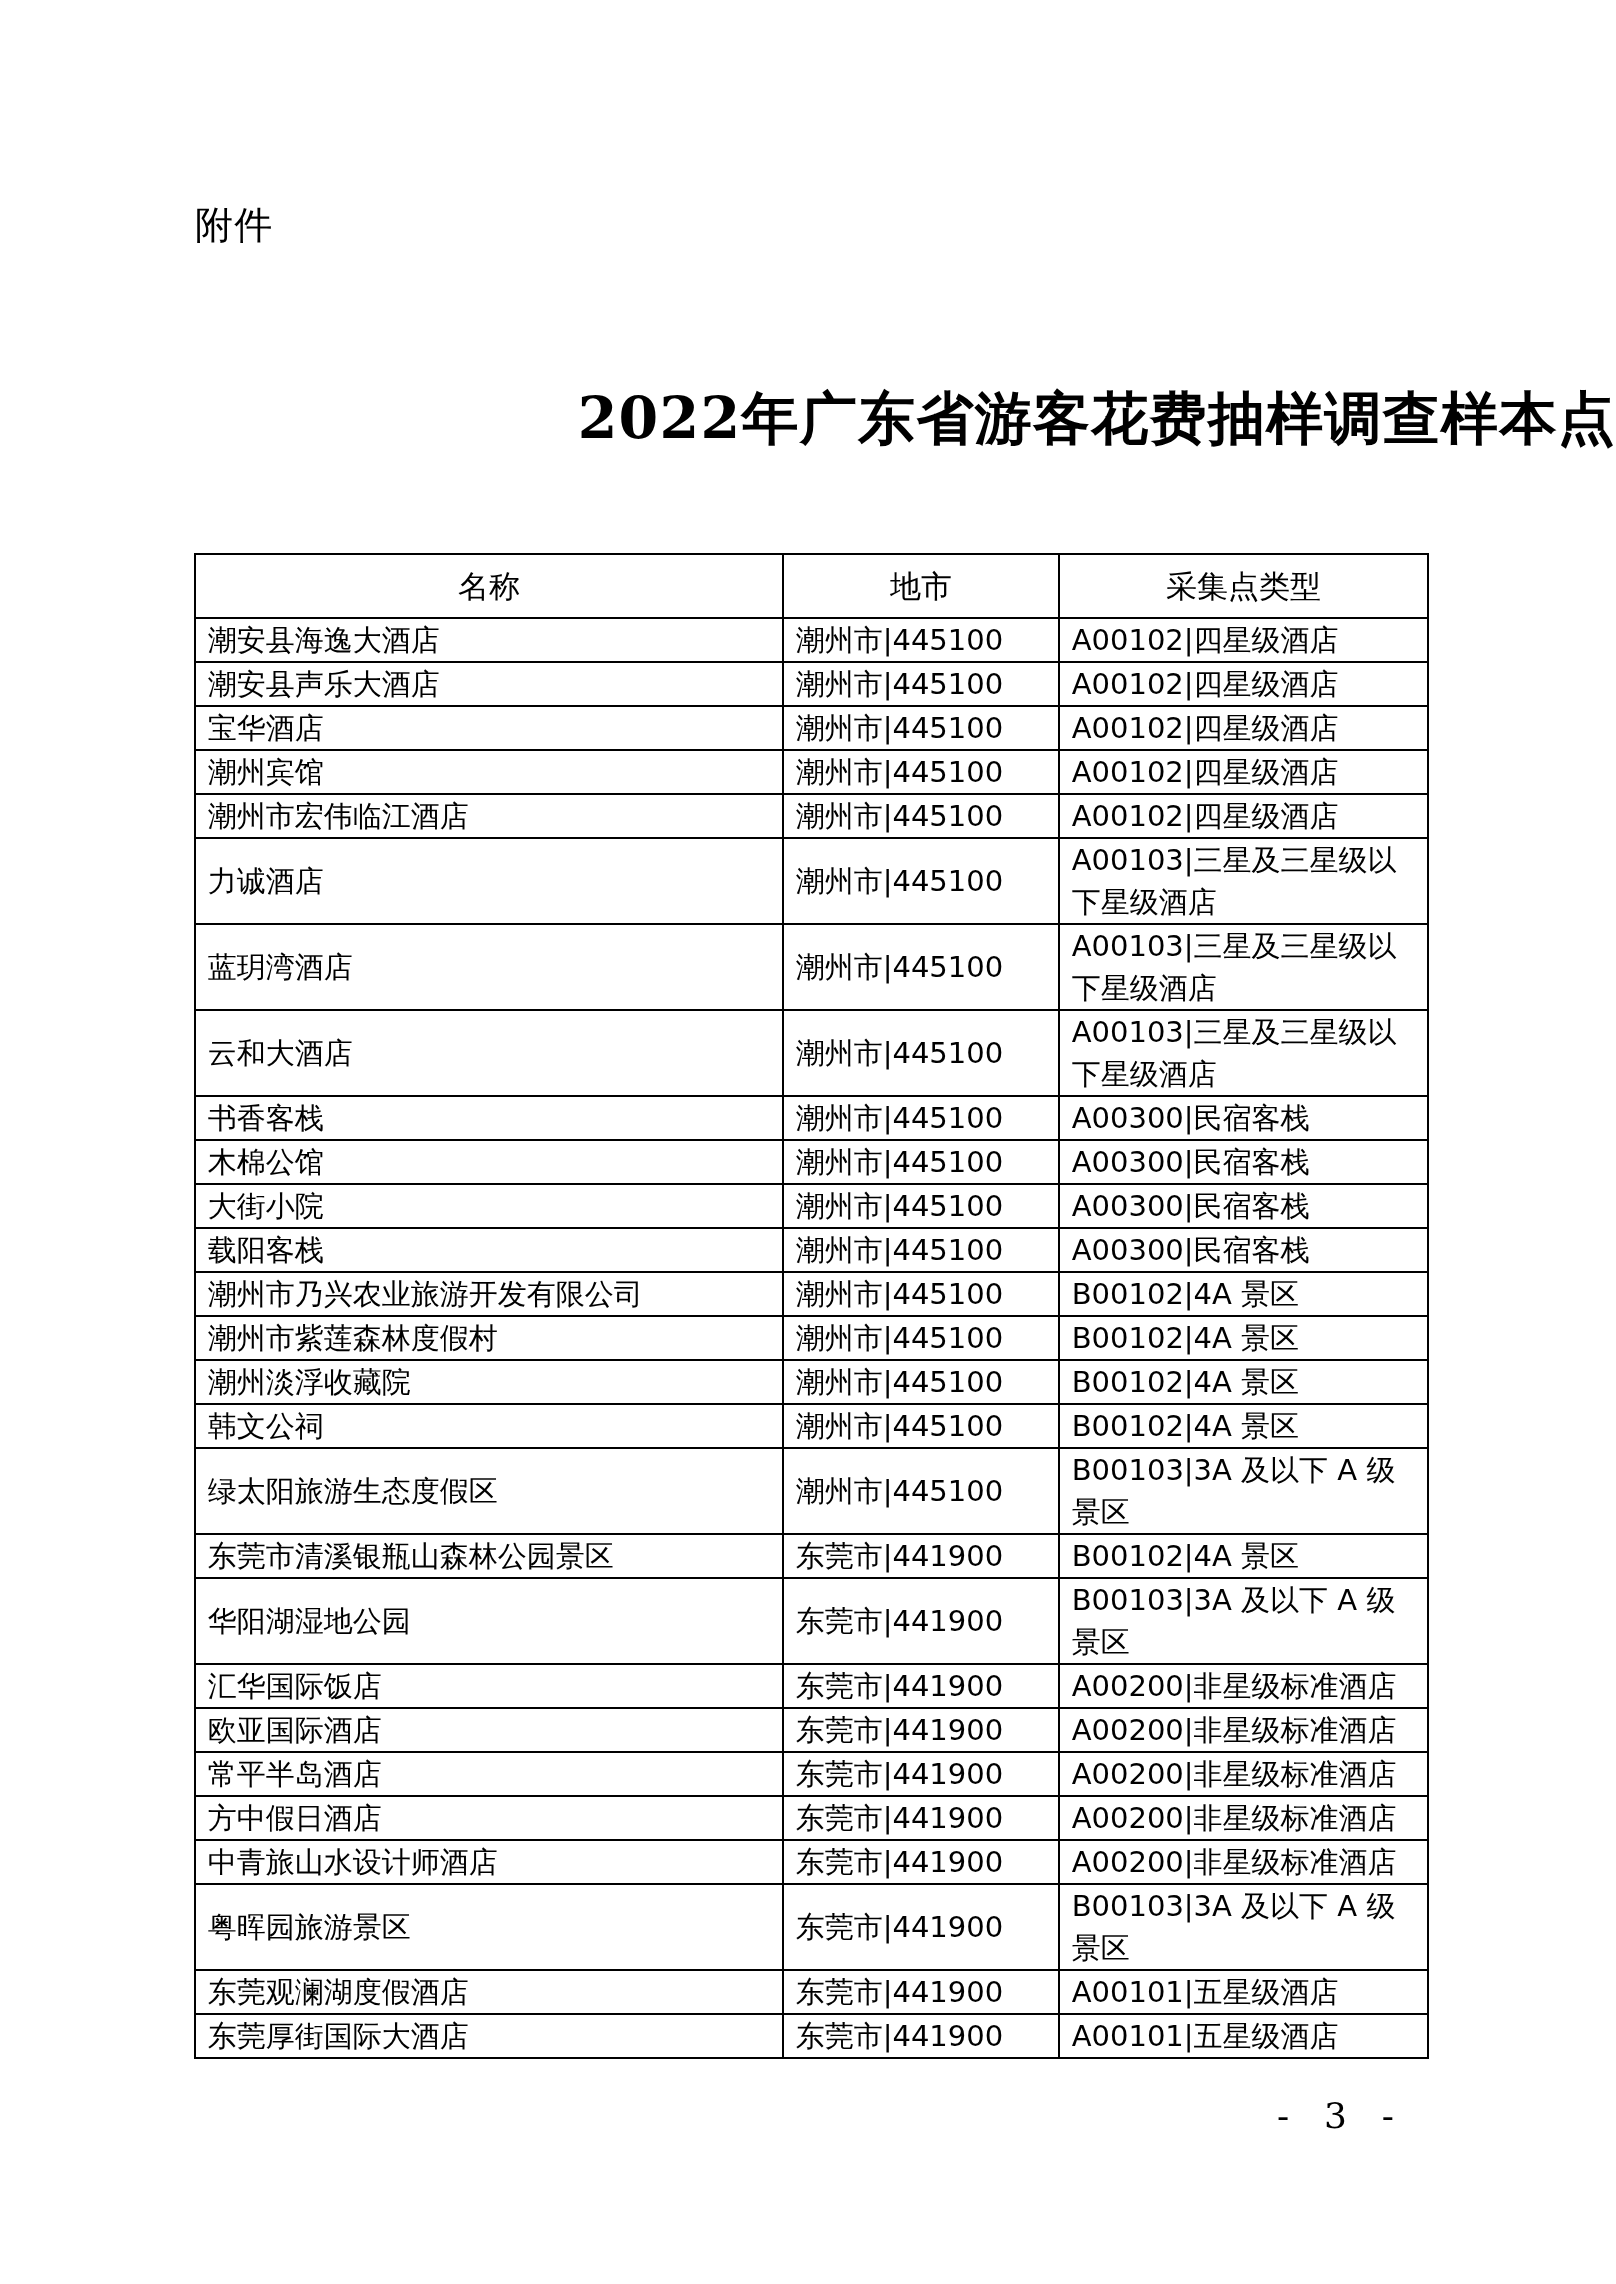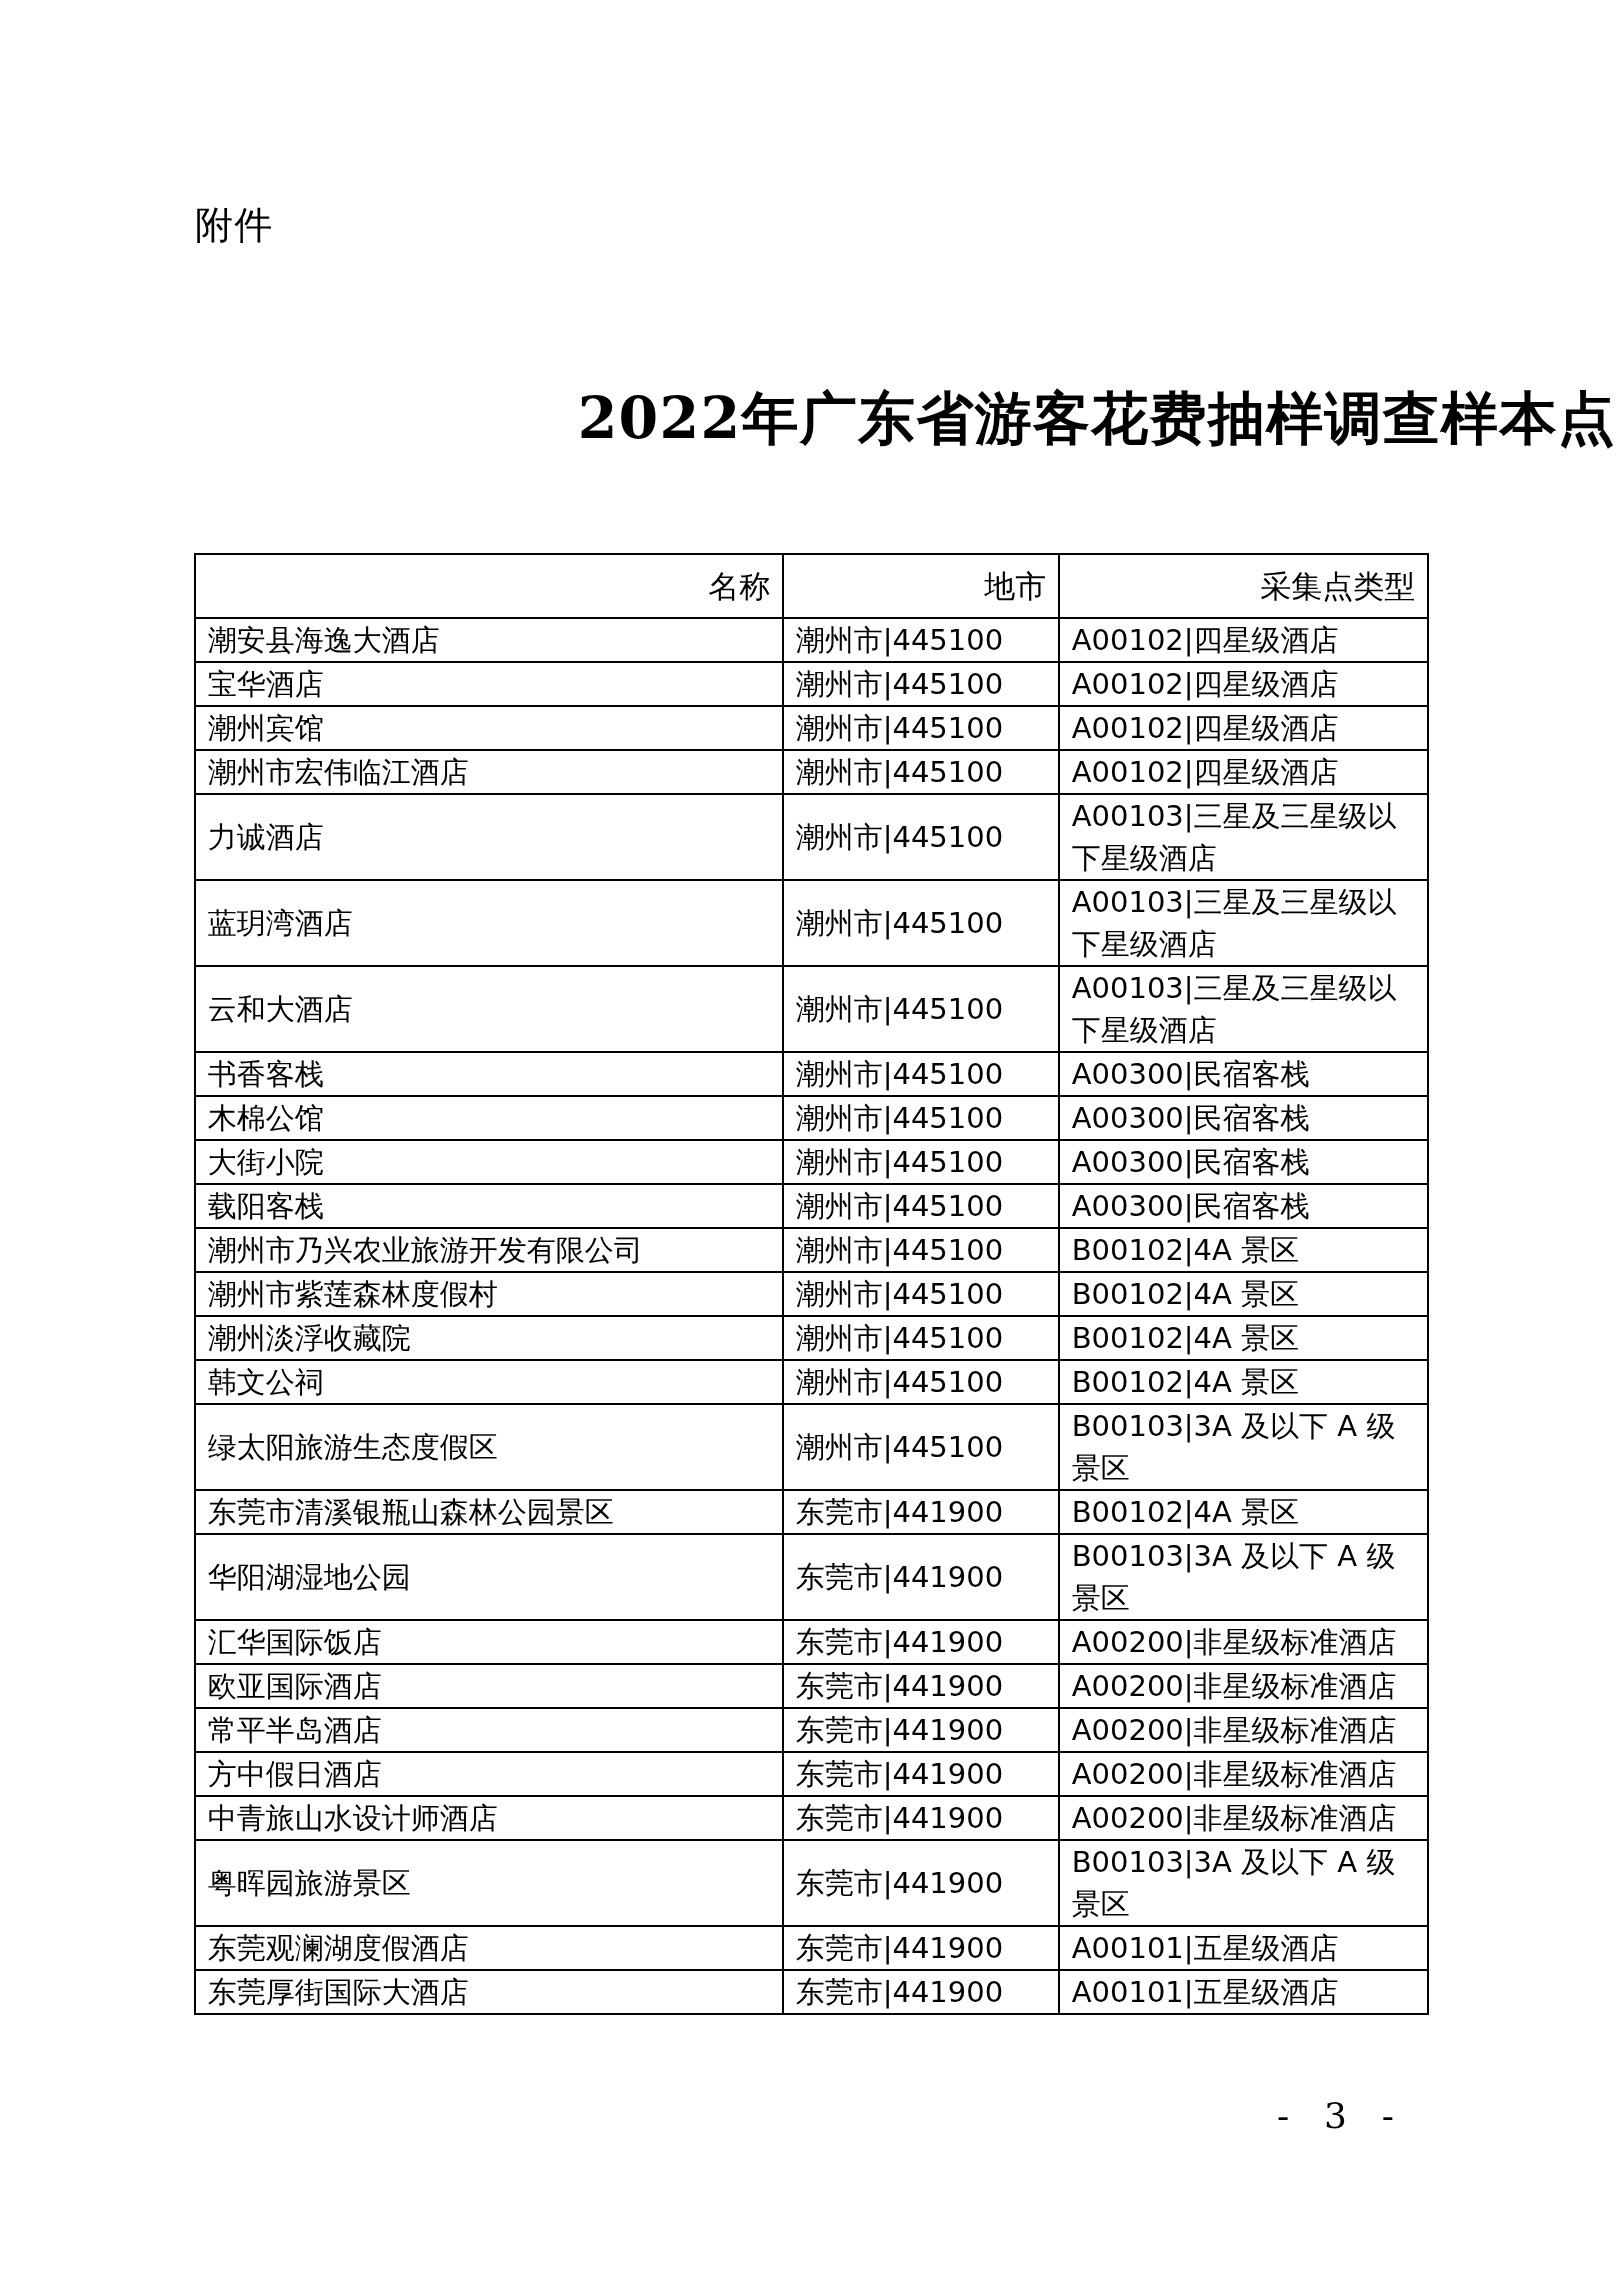--- a/index.html
+++ b/index.html
@@ -28,21 +28,21 @@
       table-layout: fixed;
     }
     table.sample-table th, table.sample-table td {
       border: 2.6px solid #000;
       padding: 0 11.7px;
       vertical-align: middle;
       text-align: left;
       line-height: 42px;
     }
     table.sample-table th {
-      height: 62px; font-weight: normal; text-align: right; font-size: 31px; margin-top: 48px;
+      height: 62px; font-weight: normal; text-align: center; font-size: 31px; margin-top: 48px;
     }
     table.sample-table td { height: 38px; }
     table.sample-table tr.tall td { height: 80px; }
     col.c1 { width: 588px; }
     col.c2 { width: 276px; }
     col.c3 { width: 369px; }
     .type-cell { letter-spacing: 0px; }
     .page-number {
       position: absolute; left: 1277px; top: 2095px;
       font-family: "DejaVu Serif", serif; font-size: 36px;
@@ -68,20 +68,25 @@
       <th>采集点类型</th>
     </tr>
   </thead>
   <tbody id="table-body">
       <tr>
         <td>潮安县海逸大酒店</td>
         <td>潮州市|445100</td>
         <td class="type-cell">A00102|四星级酒店</td>
       </tr>
       <tr>
+        <td>潮安县声乐大酒店</td>
+        <td>潮州市|445100</td>
+        <td class="type-cell">A00102|四星级酒店</td>
+      </tr>
+      <tr>
         <td>宝华酒店</td>
         <td>潮州市|445100</td>
         <td class="type-cell">A00102|四星级酒店</td>
       </tr>
       <tr>
         <td>潮州宾馆</td>
         <td>潮州市|445100</td>
         <td class="type-cell">A00102|四星级酒店</td>
       </tr>
       <tr>

